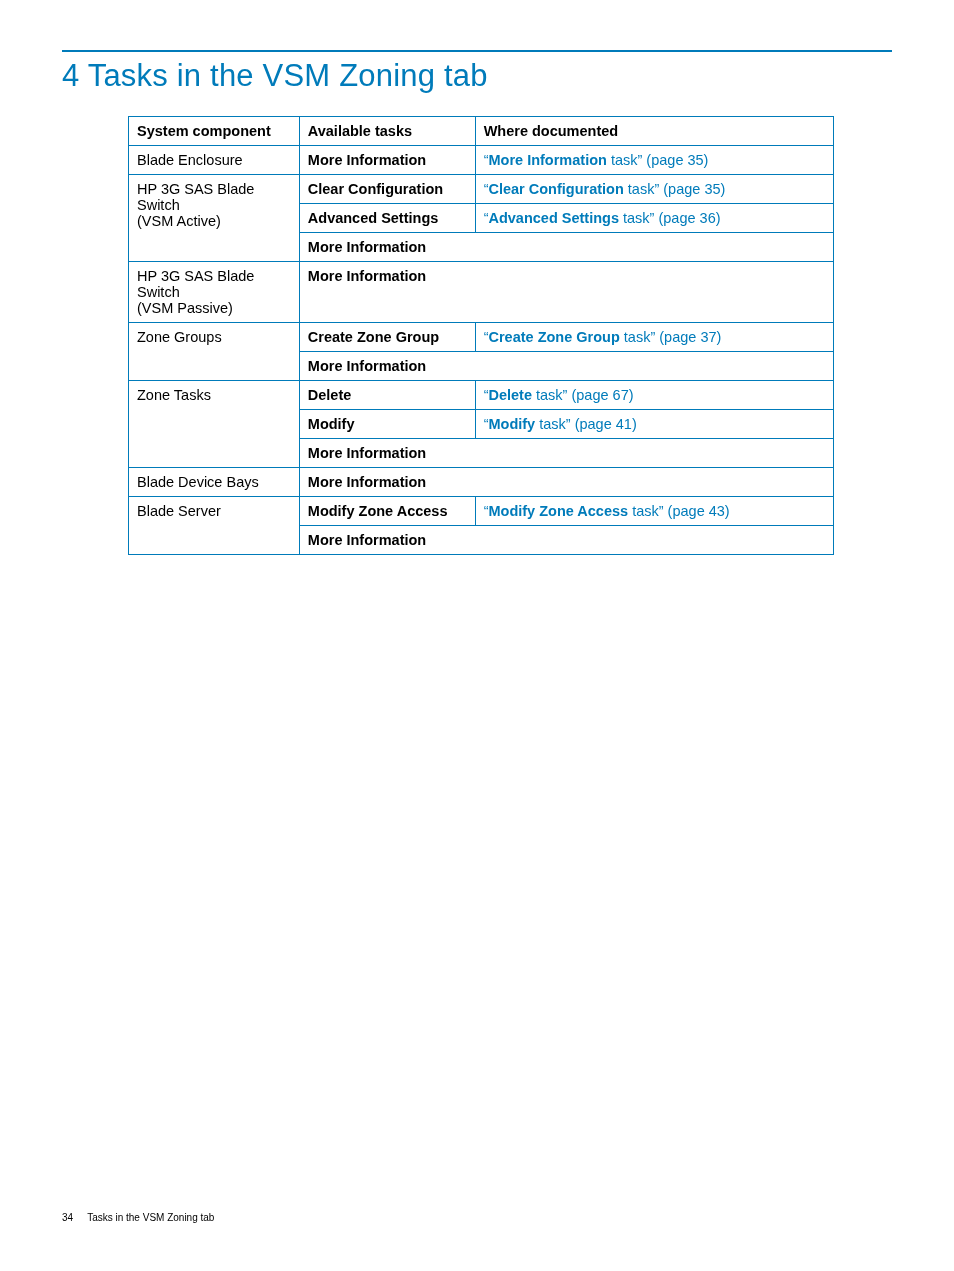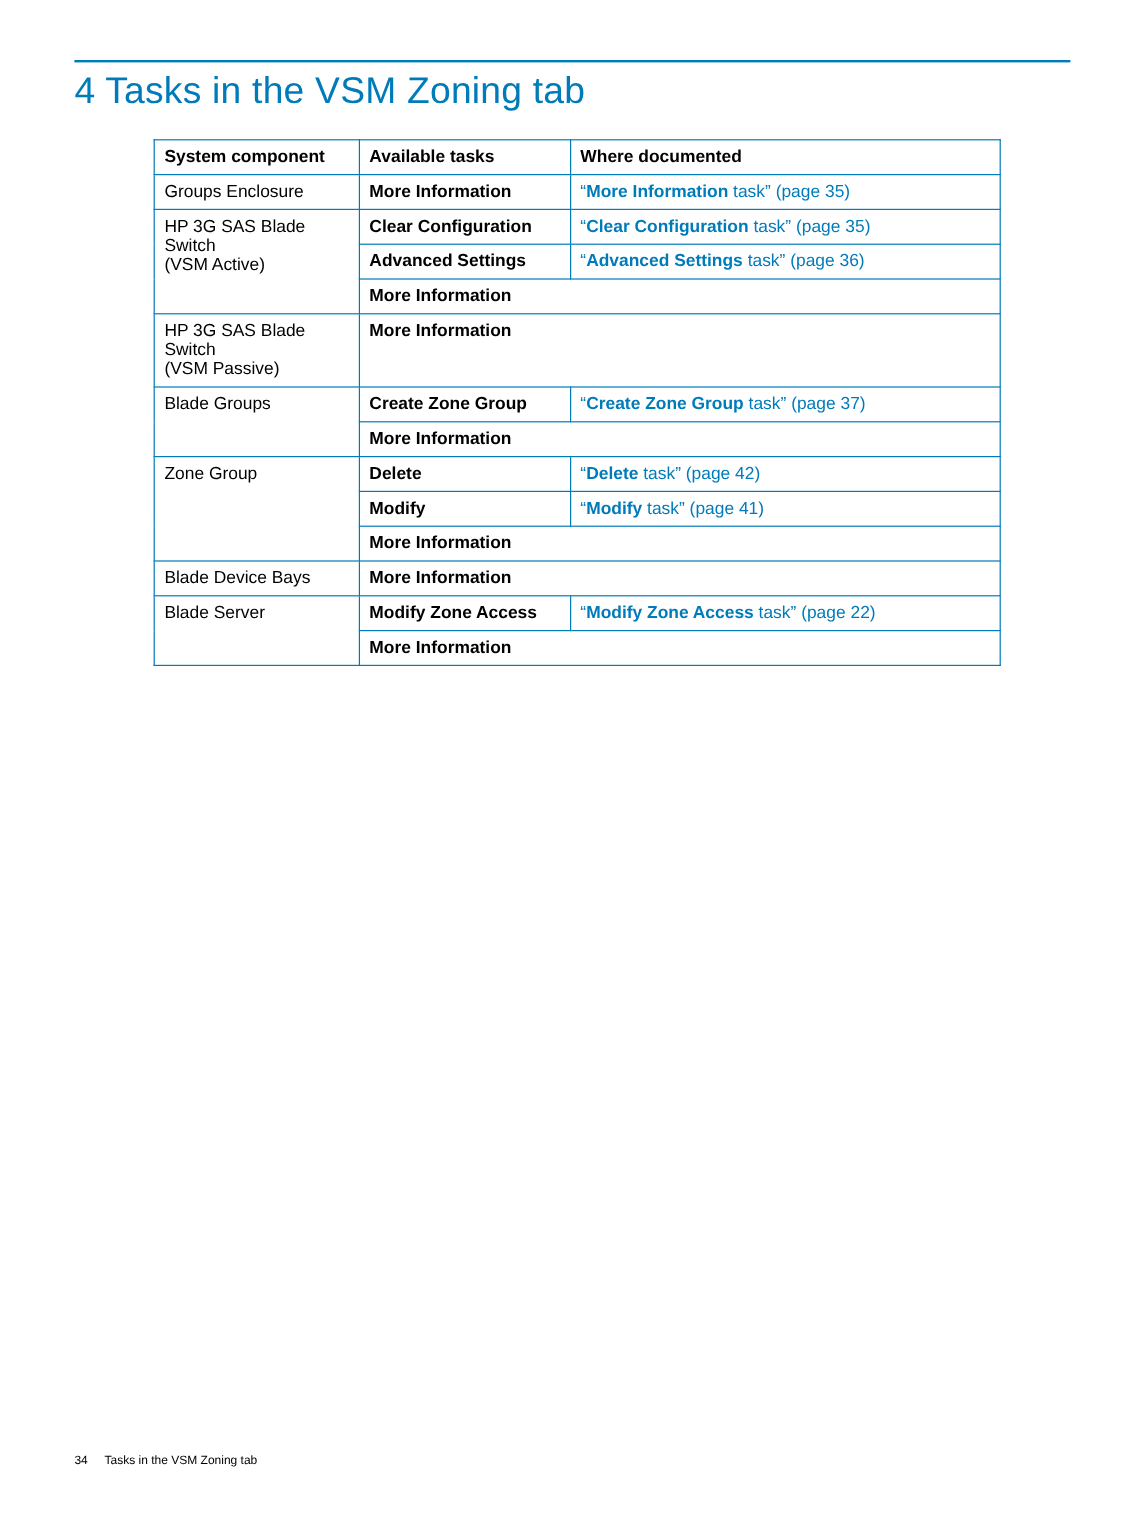--- a/index.html
+++ b/index.html
@@ -81,21 +81,21 @@
     <thead>
       <tr>
         <th>System component</th>
         <th>Available tasks</th>
         <th>Where documented</th>
       </tr>
     </thead>
     <tbody>
 
       <tr>
-        <td>Groups Enclosure</td>
+        <td>Blade Enclosure</td>
         <td class="bold">More Information</td>
         <td><span class="link"><span>“</span><span class="linkbold">More Information</span><span> task” (page 35)</span></span></td>
       </tr>
 
       <tr>
         <td rowspan="3">
           <span>HP 3G SAS Blade Switch</span><br>
           <span>(VSM Active)</span>
         </td>
         <td class="bold">Clear Configuration</td>
@@ -111,50 +111,50 @@
 
       <tr>
         <td>
           <span>HP 3G SAS Blade Switch</span><br>
           <span>(VSM Passive)</span>
         </td>
         <td colspan="2" class="bold">More Information</td>
       </tr>
 
       <tr>
-        <td rowspan="2">Blade Groups</td>
+        <td rowspan="2">Zone Groups</td>
         <td class="bold">Create Zone Group</td>
         <td><span class="link"><span>“</span><span class="linkbold">Create Zone Group</span><span> task” (page 37)</span></span></td>
       </tr>
       <tr>
         <td colspan="2" class="bold">More Information</td>
       </tr>
 
       <tr>
-        <td rowspan="3">Zone Group</td>
+        <td rowspan="3">Zone Tasks</td>
         <td class="bold">Delete</td>
-        <td><span class="link"><span>“</span><span class="linkbold">Delete</span><span> task” (page 42)</span></span></td>
+        <td><span class="link"><span>“</span><span class="linkbold">Delete</span><span> task” (page 67)</span></span></td>
       </tr>
       <tr>
         <td class="bold">Modify</td>
         <td><span class="link"><span>“</span><span class="linkbold">Modify</span><span> task” (page 41)</span></span></td>
       </tr>
       <tr>
         <td colspan="2" class="bold">More Information</td>
       </tr>
 
       <tr>
         <td>Blade Device Bays</td>
         <td colspan="2" class="bold">More Information</td>
       </tr>
 
       <tr>
         <td rowspan="2">Blade Server</td>
         <td class="bold">Modify Zone Access</td>
-        <td><span class="link"><span>“</span><span class="linkbold">Modify Zone Access</span><span> task” (page 22)</span></span></td>
+        <td><span class="link"><span>“</span><span class="linkbold">Modify Zone Access</span><span> task” (page 43)</span></span></td>
       </tr>
       <tr>
         <td colspan="2" class="bold">More Information</td>
       </tr>
     </tbody>
   </table>
 </div>
 
 <div class="footer">
   <span class="pg">34</span><span>Tasks in the VSM Zoning tab</span>

